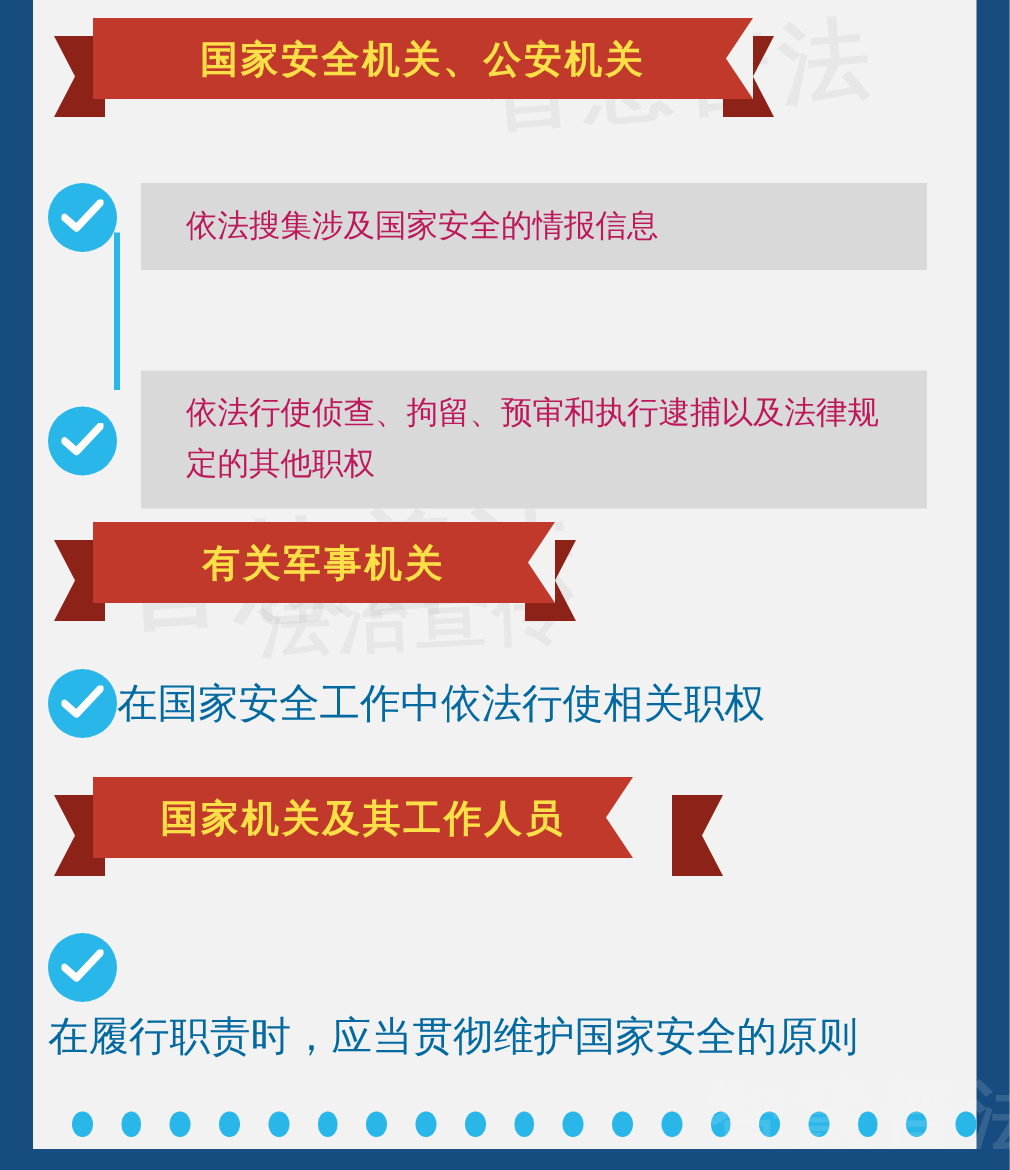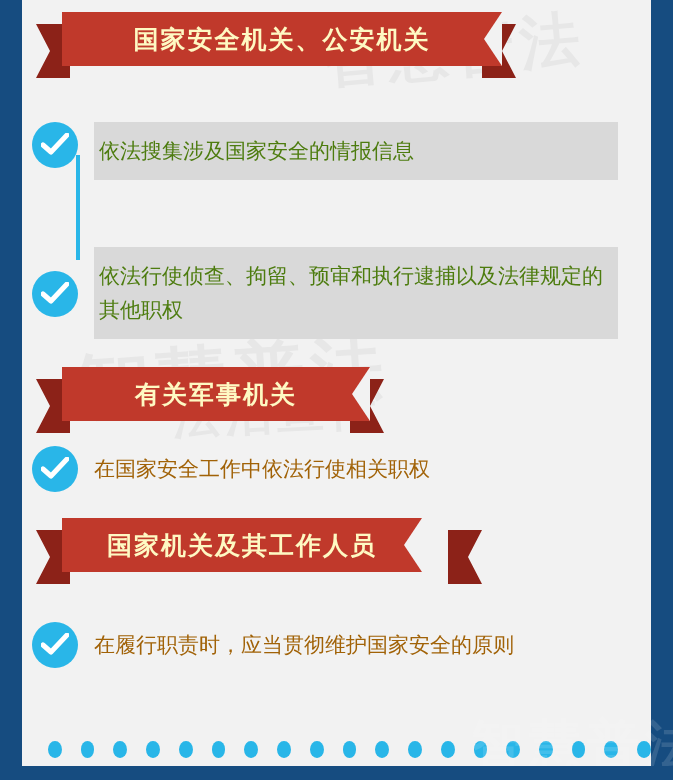--- a/index.html
+++ b/index.html
@@ -59,21 +59,21 @@
     align-items: center;
     justify-content: center;
     padding: 0 30px;
     box-sizing: border-box;
     color: #ffffff;
     font-size: 25px;
     font-weight: bold;
     letter-spacing: 2px;
     z-index: 3;
   }
-  .ribbon-text { color: #fef9c3; white-space: nowrap; text-align: center; }
+  .ribbon-text { color: #fde047; white-space: nowrap; text-align: center; }
   
   .ribbon .notch {
     position: absolute;
     right: 0;
     top: 0;
     width: 18px;
     height: 54px;
     background: #f2f2f2;
     clip-path: polygon(100% 0, 100% 100%, 0 50%);
   }
@@ -110,32 +110,32 @@
     height: 46px;
     border-radius: 50%;
     background: #29b6e8;
     flex: 0 0 46px;
     position: relative;
     z-index: 2;
   }
   .check svg { position: absolute; left: 9px; top: 11px; }
   .bubble {
     background: #d9d9d9;
-    color: #4d7c0f;
+    color: #be185d;
     font-size: 21px;
     line-height: 34px;
-    padding: 12px 5px;
+    padding: 12px 30px;
     margin-left: 16px;
     box-sizing: border-box;
   }
   .plain {
-    color: #a16207;
-    font-size: 21px;
+    color: #0369a1;
+    font-size: 27px;
     line-height: 46px;
-    margin-left: 16px;
+    margin-left: 0;
   }
   
   .connector {
     position: absolute;
     width: 4px;
     background: #29b6e8;
     z-index: 1;
   }
 
   
@@ -196,21 +196,21 @@
 
     <div class="row" style="left:10px; top:204px; width:600px;margin-top:43px;">
       <div class="check" style="margin-top:24px;">
         <svg width="28" height="24" viewBox="0 0 28 24">
           <path d="M2 12 L10 19 L26 2" stroke="#ffffff" stroke-width="5" fill="none" stroke-linecap="round" stroke-linejoin="round"></path>
         </svg>
       </div>
       <div class="bubble" style="width:524px;">依法行使侦查、拘留、预审和执行逮捕以及法律规定的其他职权</div>
     </div>
 
-    <div class="ribbon-wrap" style="left:40px; top:367px;">
+    <div class="ribbon-wrap" style="left:40px; top:348px;">
       <div class="tail-left"></div>
       <div class="tail-right" style="left:288px;"></div>
       <div class="ribbon" style="width:308px;">
         <span class="ribbon-text">有关军事机关</span>
         <span class="notch"></span>
       </div>
     </div>
 
     <div class="row" style="left:10px; top:446px; width:600px;">
       <div class="check">
@@ -223,21 +223,21 @@
 
     <div class="ribbon-wrap" style="left:40px; top:518px;">
       <div class="tail-left"></div>
       <div class="tail-right" style="left:386px;"></div>
       <div class="ribbon" style="width:360px;">
         <span class="ribbon-text">国家机关及其工作人员</span>
         <span class="notch"></span>
       </div>
     </div>
 
-    <div class="row" style="left:10px; top:622px; width:600px;">
+    <div class="row" style="left:10px; top:622px; width:600px;flex-direction:column;">
       <div class="check">
         <svg width="28" height="24" viewBox="0 0 28 24">
           <path d="M2 12 L10 19 L26 2" stroke="#ffffff" stroke-width="5" fill="none" stroke-linecap="round" stroke-linejoin="round"></path>
         </svg>
       </div>
       <div class="plain">在履行职责时，应当贯彻维护国家安全的原则</div>
     </div>
 
     <div class="dots" id="dot-strip">
         <div class="dot"></div>

